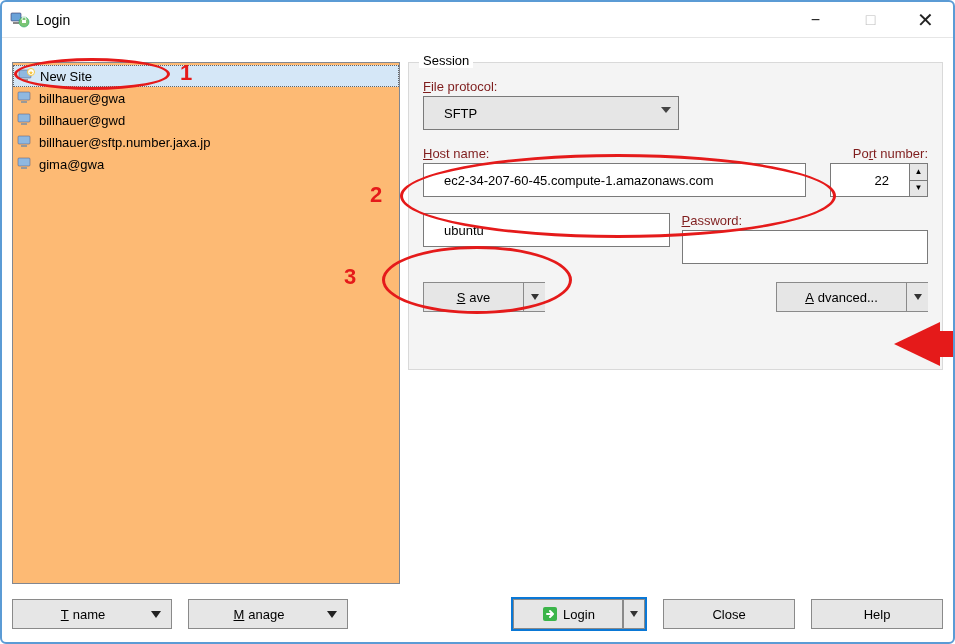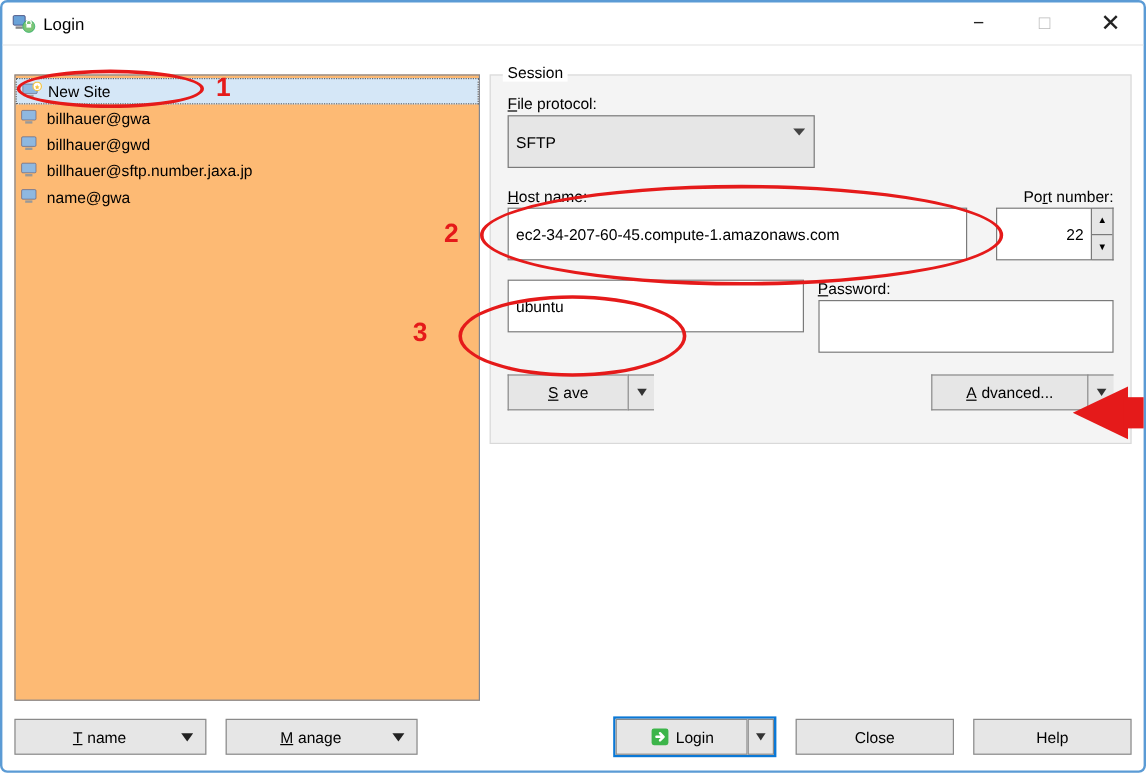--- a/index.html
+++ b/index.html
@@ -109,29 +109,29 @@
 
   .row {
     display: flex;
     gap: 12px;
     margin-bottom: 2px;
   }
   .col { display: flex; flex-direction: column; }
   .col.flex { flex: 1; }
   .label {
     margin-bottom: 2px;
-    color: #000000;
+    color: #7f1d1d;
   }
   .label .accel { text-decoration: underline; }
 
   .input, .select {
-    height: 44px;
+    height: 34px;
     border: 1px solid #7a7a7a;
     background: #fff;
-    padding: 0 6px;
+    padding: 0 20px;
     font-size: 13px;
     font-family: inherit;
   }
   .input { width: 100%; }
   .select {
     width: 256px;
     background: #e6e6e6;
     appearance: none;
     padding-right: 22px;
     position: relative;
@@ -343,21 +343,21 @@
             <rect x="1" y="2" width="12" height="8" rx="1" fill="#8fb8e0" stroke="#557" stroke-width="0.5"></rect>
             <rect x="4" y="11" width="6" height="2" fill="#999"></rect>
           </svg></span>
       <span class="site-label">billhauer@sftp.number.jaxa.jp</span>
     </div>
     <div class="site-item">
       <span class="site-ico"><svg viewBox="0 0 18 16">
             <rect x="1" y="2" width="12" height="8" rx="1" fill="#8fb8e0" stroke="#557" stroke-width="0.5"></rect>
             <rect x="4" y="11" width="6" height="2" fill="#999"></rect>
           </svg></span>
-      <span class="site-label">name@gwa</span>
+      <span class="site-label">gima@gwa</span>
     </div>
   </div>
 
   <div class="session-group">
     <span class="session-legend" style="background:#fff;">Session</span>
 
     <div class="col" style="margin-bottom:16px;">
       <span class="label"><span class="accel">F</span>ile protocol:</span>
       <div class="select-wrap">
         <select class="select">

